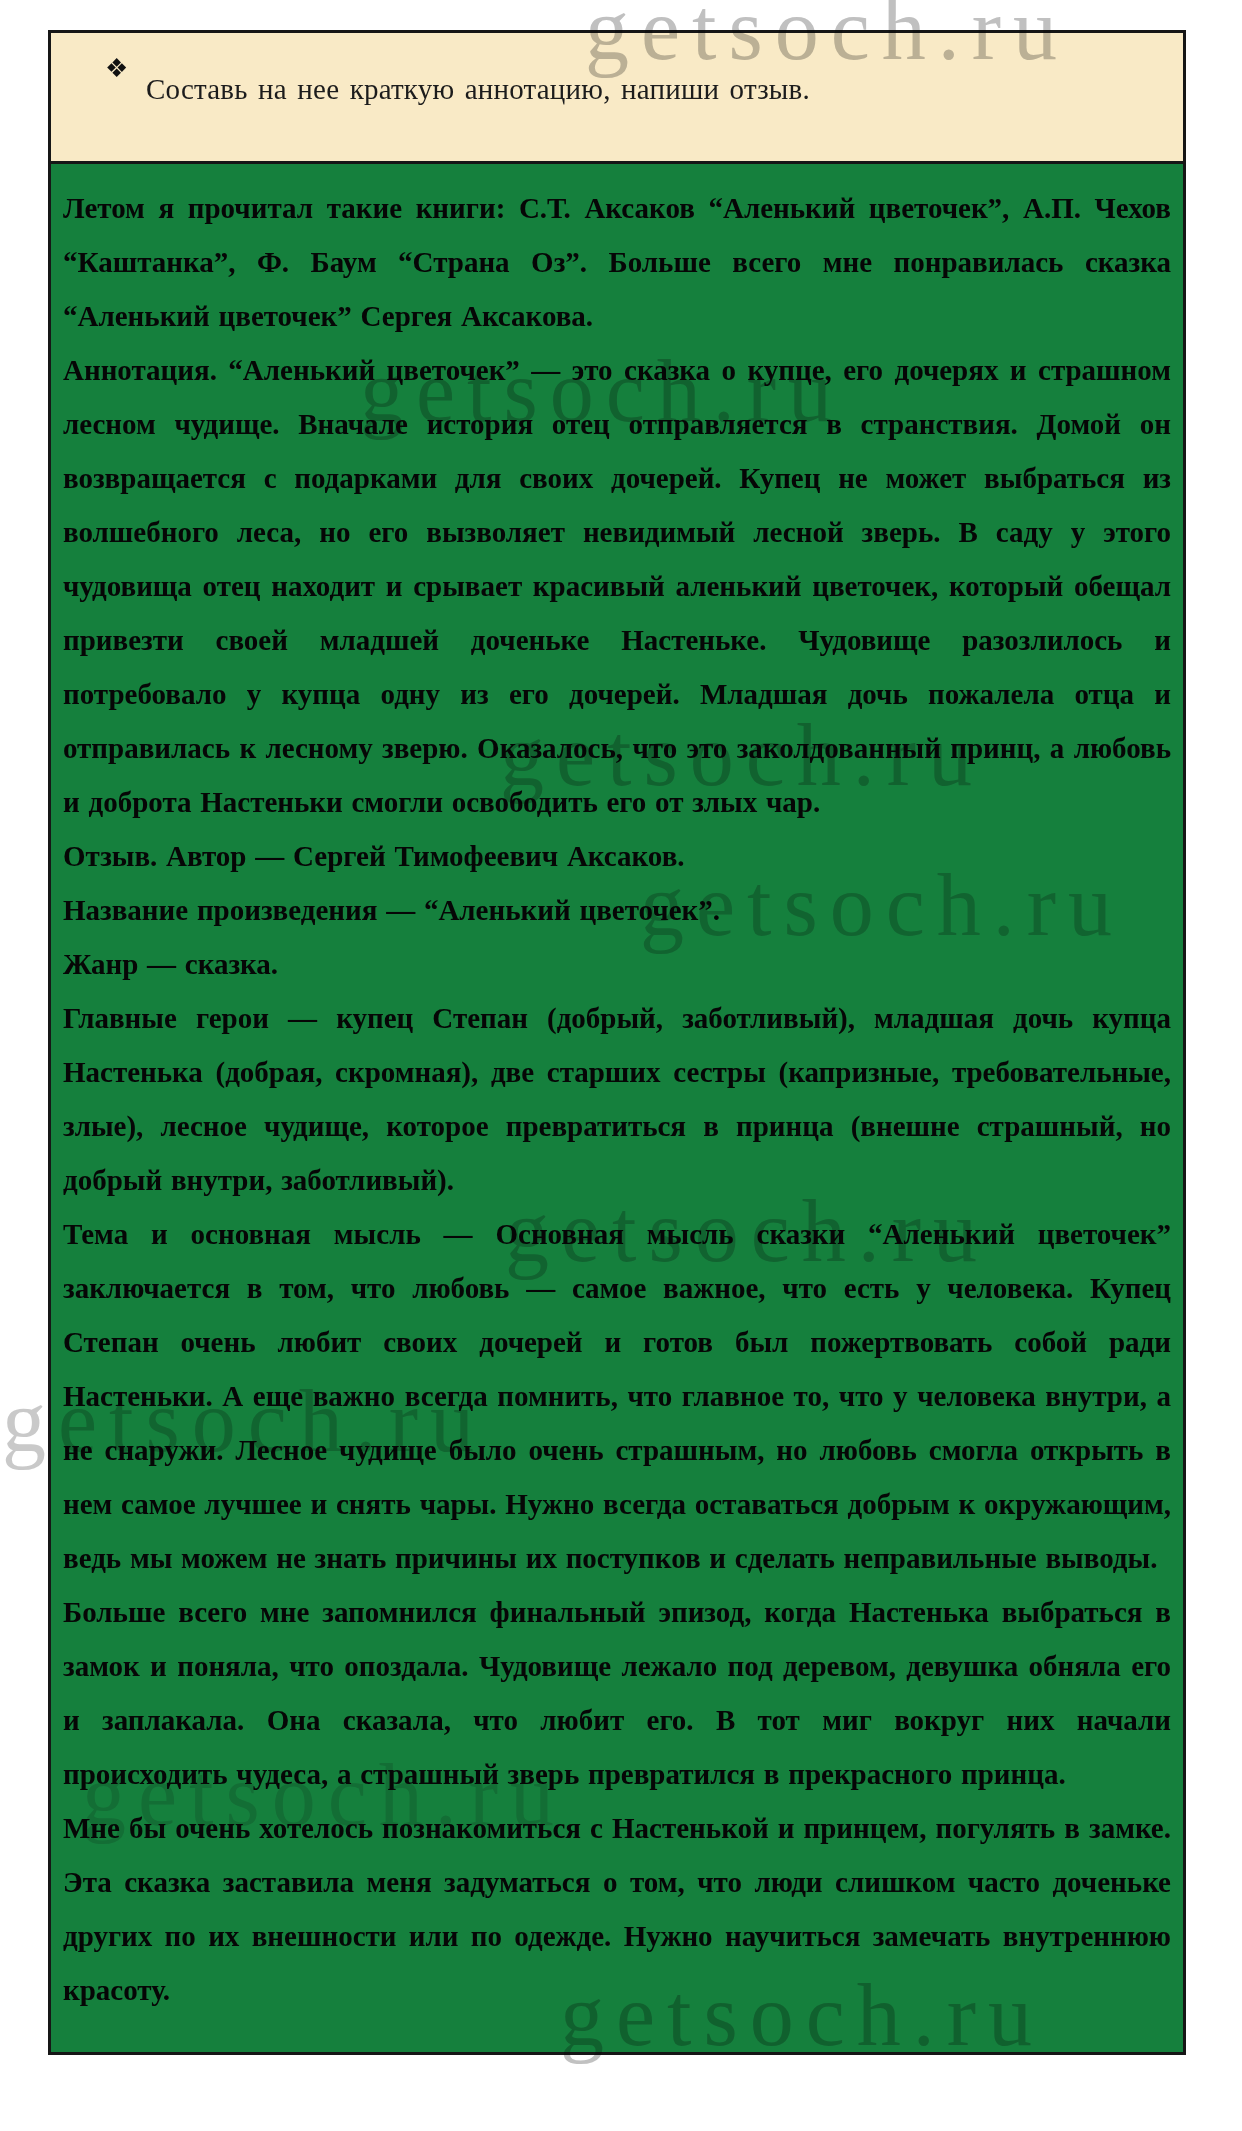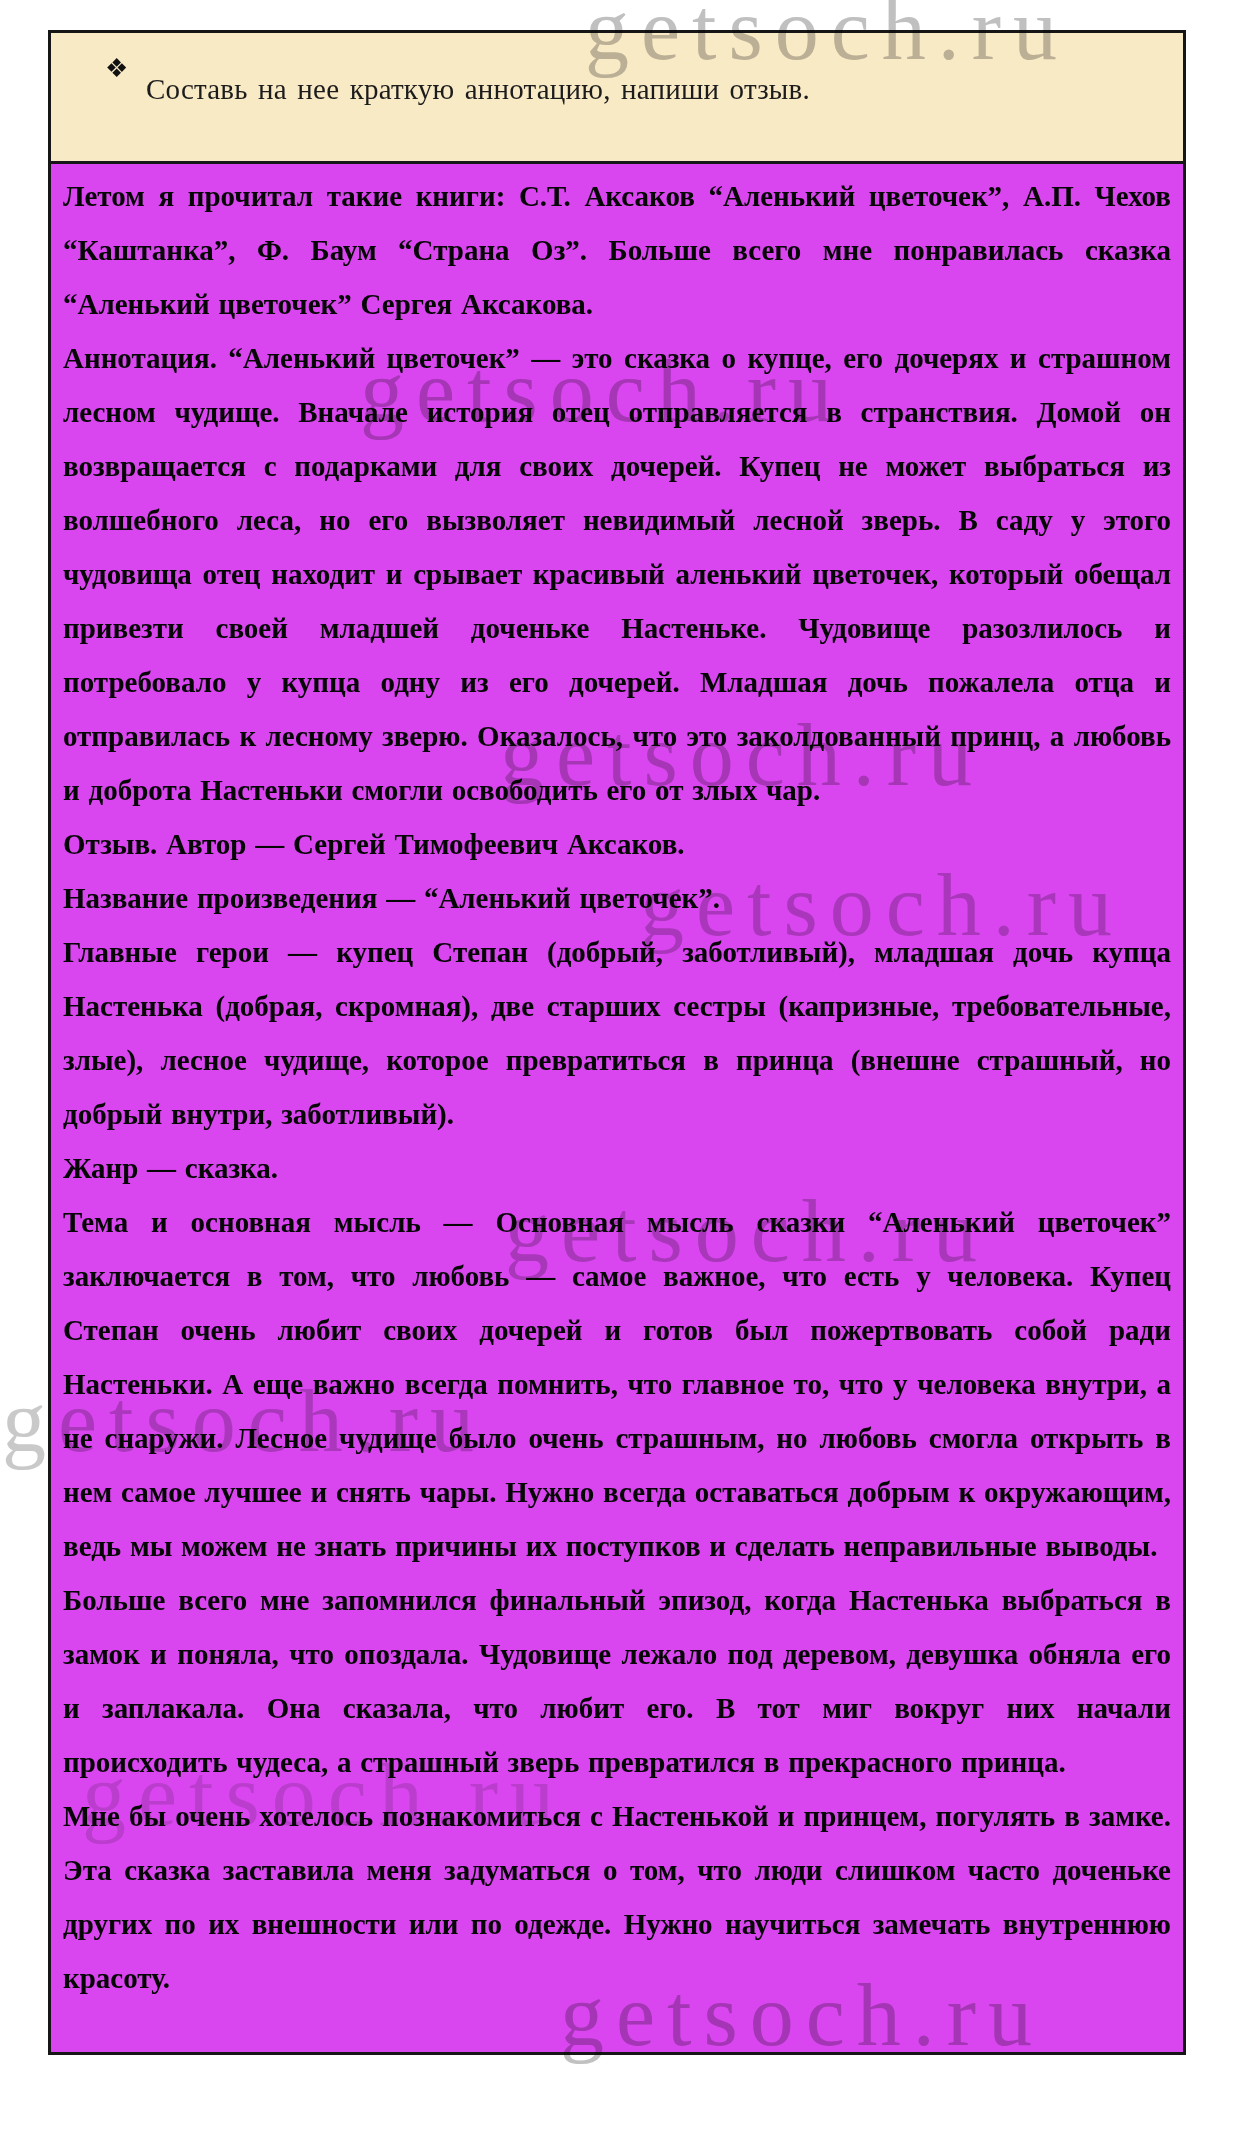--- a/index.html
+++ b/index.html
@@ -48,23 +48,23 @@
     position:absolute;
     left:-8px; top:0;
     font-size:26px;
     color:#111;
   }
   .answer-box{
     box-sizing:border-box;
     width:1138px;
     height:1894px;
     margin-top:-3px;
-    background:#d946ef;
+    background:#15803d;
     border:3px solid var(--border);
-    padding:5px 12px 0 12px;
+    padding:17px 12px 0 12px;
     overflow:hidden;
     position:relative;
     z-index:2;
   }
   .answer-box p{
     margin:0;
     font-size:29px;
     font-weight:bold;
     line-height:54px;
     color:var(--txt);
@@ -106,22 +106,22 @@
       <div class="q-line second">
         <span>Составь на нее краткую аннотацию, напиши отзыв.</span>
       </div>
     </div>
 
     <div class="answer-box">
       <p>Летом я прочитал такие книги: С.Т. Аксаков “Аленький цветочек”, А.П. Чехов “Каштанка”, Ф. Баум “Страна Оз”. Больше всего мне понравилась сказка “Аленький цветочек” Сергея Аксакова.</p>
       <p>Аннотация. “Аленький цветочек” — это сказка о купце, его дочерях и страшном лесном чудище. Вначале история отец отправляется в странствия. Домой он возвращается с подарками для своих дочерей. Купец не может выбраться из волшебного леса, но его вызволяет невидимый лесной зверь. В саду у этого чудовища отец находит и срывает красивый аленький цветочек, который обещал привезти своей младшей доченьке Настеньке. Чудовище разозлилось и потребовало у купца одну из его дочерей. Младшая дочь пожалела отца и отправилась к лесному зверю. Оказалось, что это заколдованный принц, а любовь и доброта Настеньки смогли освободить его от злых чар.</p>
       <p>Отзыв. Автор — Сергей Тимофеевич Аксаков.</p>
       <p>Название произведения — “Аленький цветочек”.</p>
+      <p>Жанр — сказка.</p>
       <p>Главные герои — купец Степан (добрый, заботливый), младшая дочь купца Настенька (добрая, скромная), две старших сестры (капризные, требовательные, злые), лесное чудище, которое превратиться в принца (внешне страшный, но добрый внутри, заботливый).</p>
-      <p>Жанр — сказка.</p>
       <p>Тема и основная мысль — Основная мысль сказки “Аленький цветочек” заключается в том, что любовь — самое важное, что есть у человека. Купец Степан очень любит своих дочерей и готов был пожертвовать собой ради Настеньки. А еще важно всегда помнить, что главное то, что у человека внутри, а не снаружи. Лесное чудище было очень страшным, но любовь смогла открыть в нем самое лучшее и снять чары. Нужно всегда оставаться добрым к окружающим, ведь мы можем не знать причины их поступков и сделать неправильные выводы.</p>
       <p>Больше всего мне запомнился финальный эпизод, когда Настенька выбраться в замок и поняла, что опоздала. Чудовище лежало под деревом, девушка обняла его и заплакала. Она сказала, что любит его. В тот миг вокруг них начали происходить чудеса, а страшный зверь превратился в прекрасного принца.</p>
       <p>Мне бы очень хотелось познакомиться с Настенькой и принцем, погулять в замке. Эта сказка заставила меня задуматься о том, что люди слишком часто доченьке других по их внешности или по одежде. Нужно научиться замечать внутреннюю красоту.</p>
     </div>
 
   </div>
 
   <div class="watermark wm-1">getsoch.ru</div>
   <div class="watermark wm-2">getsoch.ru</div>
   <div class="watermark wm-3">getsoch.ru</div>

